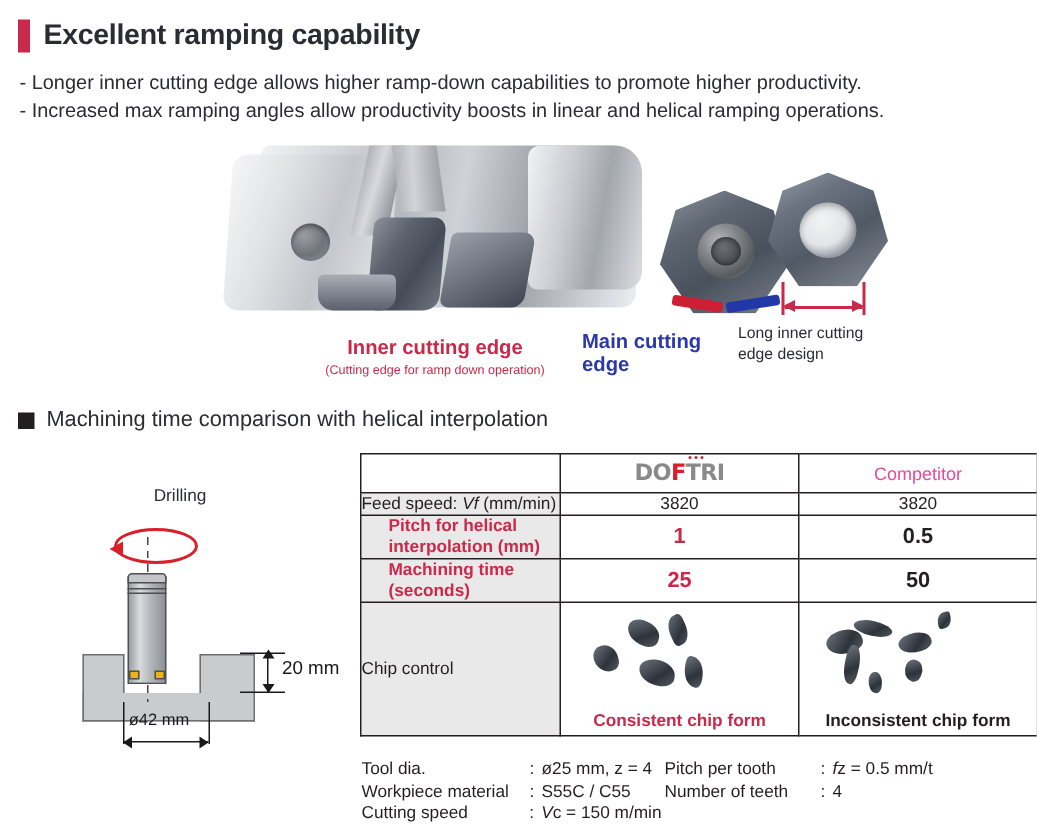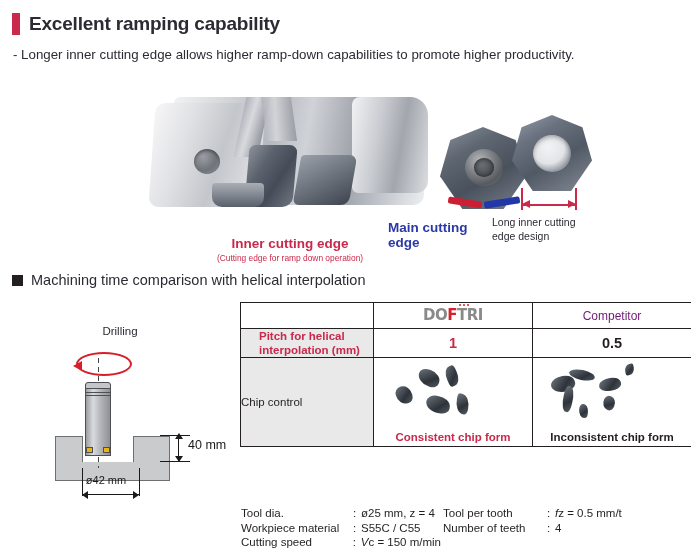--- a/index.html
+++ b/index.html
@@ -189,21 +189,21 @@
   .bracket .vl.l { left:0; }
   .bracket .vl.r { right:0; }
   .bracket .hl { position:absolute; left:2px; right:2px; top:16px; height:1.6px; background:#c9294a; }
   .bracket .ah { position:absolute; top:12px; width:0; height:0; border-top:4.5px solid transparent; border-bottom:4.5px solid transparent;}
   .bracket .ah.lft { left:1px; border-right:8px solid #c9294a; }
   .bracket .ah.rgt { right:1px; border-left:8px solid #c9294a; }
 
   
   .lbl-inner {
     position: absolute;
-    left: 185px; top: 236px;
+    left: 185px; top: 224px;
     width: 210px;
     text-align: center;
   }
   .lbl-inner .t1 {
     font-size: 13.5px; font-weight: bold; color: #c9294a; line-height: 15px;
   }
   .lbl-inner .t2 {
     font-size: 8.4px; color: #c9294a; line-height: 12px; margin-top:1px;
   }
   .lbl-main {
@@ -339,21 +339,21 @@
   }
   .val-cell {
     text-align: center;
     background: #ffffff;
     font-size: 11.5px;
     color: #231f20;
   }
   .val-cell.big { font-size: 14.5px; font-weight: bold; }
   .val-cell.big.red { color: #c9294a; }
   .hdr-row td { height: 25px; }
-  .hdr-cmp { text-align:center; font-size: 12px; color:#701a75; }
+  .hdr-cmp { text-align:center; font-size: 12px; color:#ec4899; }
 
   
   .doflogo {
     display:flex; align-items:flex-end; justify-content:center; gap:0px;
     font-family: "DejaVu Sans", sans-serif;
     font-weight: bold; font-size: 15px; letter-spacing:-0.5px;
     line-height: 15px;
     position: relative;
   }
   .doflogo .g { color:#8a8a8a; }
@@ -405,20 +405,21 @@
 </head>
 <body>
 
 <div class="sec1-head">
   <span class="red-bar"></span>
   <span class="sec1-title">Excellent ramping capability</span>
 </div>
 
 <div class="bullets">
   <div>- Longer inner cutting edge allows higher ramp-down capabilities to promote higher productivity.</div>
+  <div>- Increased max ramping angles allow productivity boosts in linear and helical ramping operations.</div>
 </div>
 
 <div class="photo-area">
 
   <div class="cutter">
     <div class="body-main"></div>
     <div class="body-left"></div>
     <div class="hole"></div>
     <div class="flute f1"></div>
     <div class="flute f2"></div>
@@ -486,21 +487,21 @@
   <div class="tool-top"></div>
   <div class="tool-band"></div>
   <div class="tool-tip-insert" style="left:86px; top:131px;"></div>
   <div class="tool-tip-insert" style="left:103px; top:131px;"></div>
 
   <div class="dim30-ext-a"></div>
   <div class="dim30-ext-b"></div>
   <div class="dim30"></div>
   <div class="arw up" style="left:174.5px; top:117px;"></div>
   <div class="arw down" style="left:174.5px; top:140px;"></div>
-  <div class="dim30-lbl">40 mm</div>
+  <div class="dim30-lbl">20 mm</div>
 
   <div class="dim42-ext-l"></div>
   <div class="dim42-ext-r"></div>
   <div class="dim42-line"></div>
   <div class="arw left" style="left:82px; top:174.5px;"></div>
   <div class="arw right" style="left:133px; top:174.5px;"></div>
   <div class="dim42-lbl">ø42 mm</div>
 </div>
 
 <table class="cmp-table">
@@ -520,28 +521,41 @@
           <span class="dots">
               <i></i>
               <i></i>
               <i></i>
             </span>
         </div>
       </td>
       <td class="hdr-cmp cell-pad">Competitor</td>
     </tr>
 
+    <tr>
+      <td class="label-cell cell-pad">
+        Feed speed: <span class="it">Vf</span> (mm/min)
+      </td>
+      <td class="val-cell cell-pad">3820</td>
+      <td class="val-cell cell-pad">3820</td>
+    </tr>
 
     <tr>
       <td class="label-cell red cell-pad" style="white-space:pre-line">Pitch for helical
 interpolation (mm)</td>
       <td class="val-cell big red cell-pad">1</td>
       <td class="val-cell big cell-pad">0.5</td>
     </tr>
 
+    <tr>
+      <td class="label-cell red cell-pad" style="white-space:pre-line">Machining time
+(seconds)</td>
+      <td class="val-cell big red cell-pad">25</td>
+      <td class="val-cell big cell-pad">50</td>
+    </tr>
 
     <tr>
       <td class="label-cell cell-pad" style="height:88px;">Chip control</td>
       <td class="chip-cell">
         <div class="chip-field">
           <span class="chip" style="left:22px;top:24px;width:16px;height:18px;transform:rotate(-15deg);"></span>
           <span class="chip" style="left:44px;top:8px;width:22px;height:16px;transform:rotate(20deg);"></span>
           <span class="chip" style="left:72px;top:4px;width:12px;height:20px;transform:rotate(-25deg);border-radius:60% 20% 60% 20%;"></span>
           <span class="chip" style="left:52px;top:34px;width:24px;height:17px;transform:rotate(8deg);"></span>
           <span class="chip" style="left:82px;top:32px;width:13px;height:20px;transform:rotate(12deg);border-radius:20% 70% 25% 70%;"></span>
@@ -577,21 +591,21 @@
       <span class="v">S55C / C55</span>
     </div>
     <div class="nrow">
       <span class="k">Cutting speed</span>
       <span class="c">:</span>
       <span class="v"><span class="it">V</span>c = 150 m/min</span>
     </div>
   </div>
   <div class="notes-col-b">
     <div class="nrow">
-      <span class="k">Tool per tooth</span>
+      <span class="k">Pitch per tooth</span>
       <span class="c">:</span>
       <span class="v"><span class="it">f</span>z = 0.5 mm/t</span>
     </div>
     <div class="nrow">
       <span class="k">Number of teeth</span>
       <span class="c">:</span>
       <span class="v">4</span>
     </div>
   </div>
 </div>

